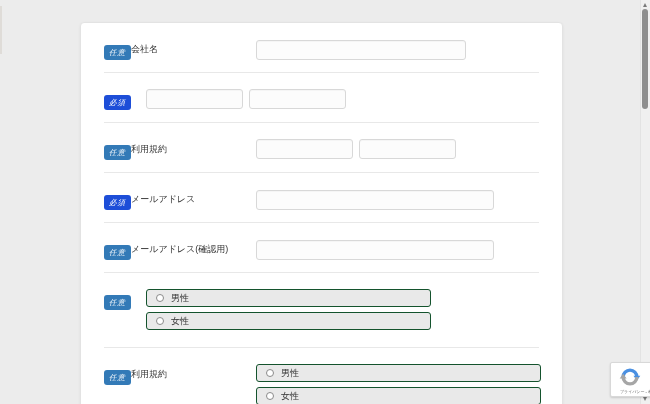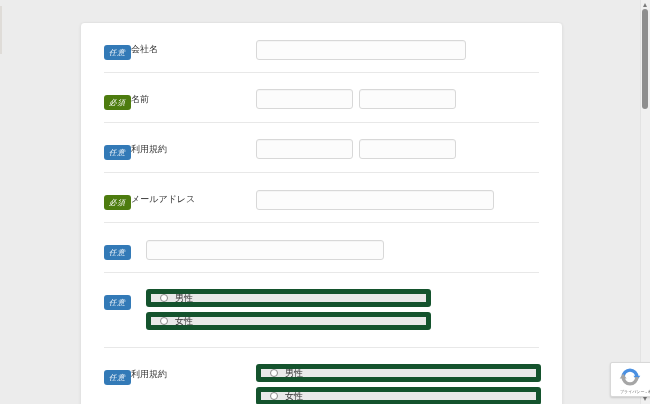--- a/index.html
+++ b/index.html
@@ -14,36 +14,36 @@
         border:1px solid #e3e3e3;border-radius:4px;box-shadow:0 1px 3px rgba(0,0,0,.06);
         box-sizing:border-box;}
 
   .row{display:flex;align-items:flex-start;padding:16px 23px 12px 23px;}
   .row.radio-row{padding-bottom:17px;}
   .divider{border-top:1px solid #e8e8e8;margin:0 23px;height:0;}
 
   .badge{display:inline-block;width:27px;height:15px;line-height:15px;text-align:center;
          color:#fff;font-size:7.5px;border-radius:3px;margin-top:6px;flex:0 0 auto;letter-spacing:1px;font-style:italic;}
   .badge.optional{background:#337ab7;}
-  .badge.required{background:#4d7c0f;}
+  .badge.required{background:#1d4ed8;}
 
   .field-label{width:110px;font-size:9px;color:#333;line-height:20px;flex:0 0 auto;}
 
   .controls{margin-left:15px;flex:0 0 auto;}
   .input-group{display:flex;gap:6px;}
 
   .tinput{height:20px;border:1px solid #d8d8d8;background:#fcfcfc;border-radius:3px;
           box-sizing:border-box;font-size:10px;color:#333;padding:0 5px;outline:none;
           box-shadow:inset 0 1px 1px rgba(0,0,0,.03);}
   .input-md{width:210px;}
   .input-sm{width:97px;}
   .input-lg{width:238px;}
 
   .option-stack{display:flex;flex-direction:column;gap:5px;}
-  .option-bar{width:285px;height:18px;background:#e9e9e9;border:5px solid #14532d;border-radius:3px;
+  .option-bar{width:285px;height:18px;background:#e9e9e9;border:1px solid #14532d;border-radius:3px;
               display:flex;align-items:center;padding:0 0 0 9px;box-sizing:border-box;cursor:pointer;}
   .radio-circle{width:8px;height:8px;border:1px solid #8a8a8a;border-radius:50%;background:#fff;
                 flex:0 0 auto;margin-right:7px;box-sizing:border-box;}
   .option-label{font-size:9px;color:#333;line-height:18px;}
 
   
   .scrollbar{position:absolute;right:0;top:0;bottom:0;width:9px;background:#f0f0f0;
              border-left:1px solid #e3e3e3;z-index:4;}
   .scroll-up-arrow{position:absolute;top:3px;left:2px;width:0;height:0;
              border-left:2.5px solid transparent;border-right:2.5px solid transparent;
@@ -73,21 +73,20 @@
       <span class="badge optional">任意</span>
       <span class="field-label">会社名</span>
       <div class="controls">
         <input class="tinput input-md" type="text" value="" style="">
       </div>
     </div>
     <div class="divider"></div>
 
     <div class="row">
       <span class="badge required">必須</span>
-      <span class="field-label">名前</span>
       <div class="controls">
         <div class="input-group">
           <input class="tinput input-sm" type="text" value="" style="">
           <input class="tinput input-sm" type="text" value="" style="">
         </div>
       </div>
     </div>
     <div class="divider"></div>
 
     <div class="row">
@@ -106,20 +105,21 @@
       <span class="badge required">必須</span>
       <span class="field-label">メールアドレス</span>
       <div class="controls">
         <input class="tinput input-lg" type="text" value="" style="">
       </div>
     </div>
     <div class="divider"></div>
 
     <div class="row">
       <span class="badge optional">任意</span>
+      <span class="field-label">メールアドレス(確認用)</span>
       <div class="controls">
         <input class="tinput input-lg" type="text" value="" style="">
       </div>
     </div>
     <div class="divider"></div>
 
     <div class="row radio-row">
       <span class="badge optional">任意</span>
       <div class="controls">
         <div class="option-stack">

